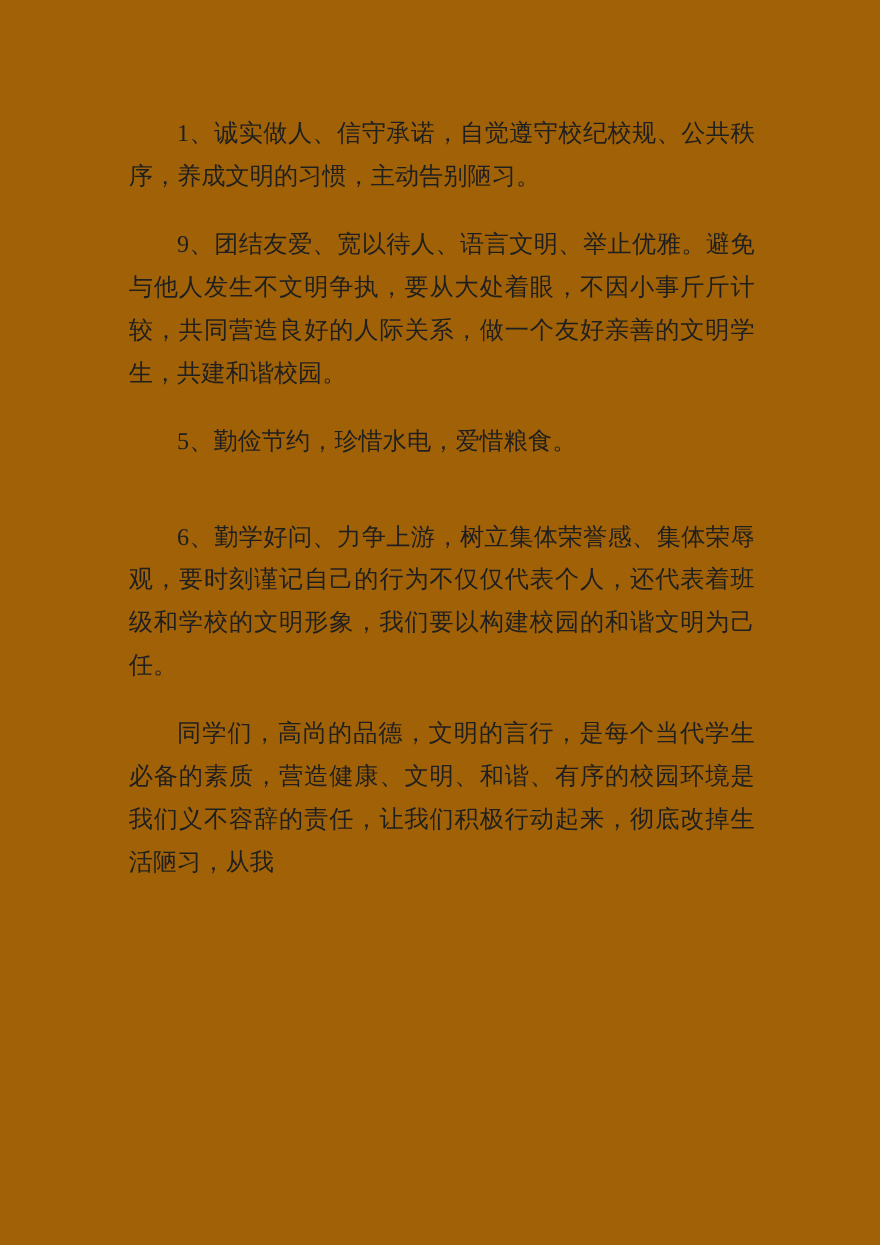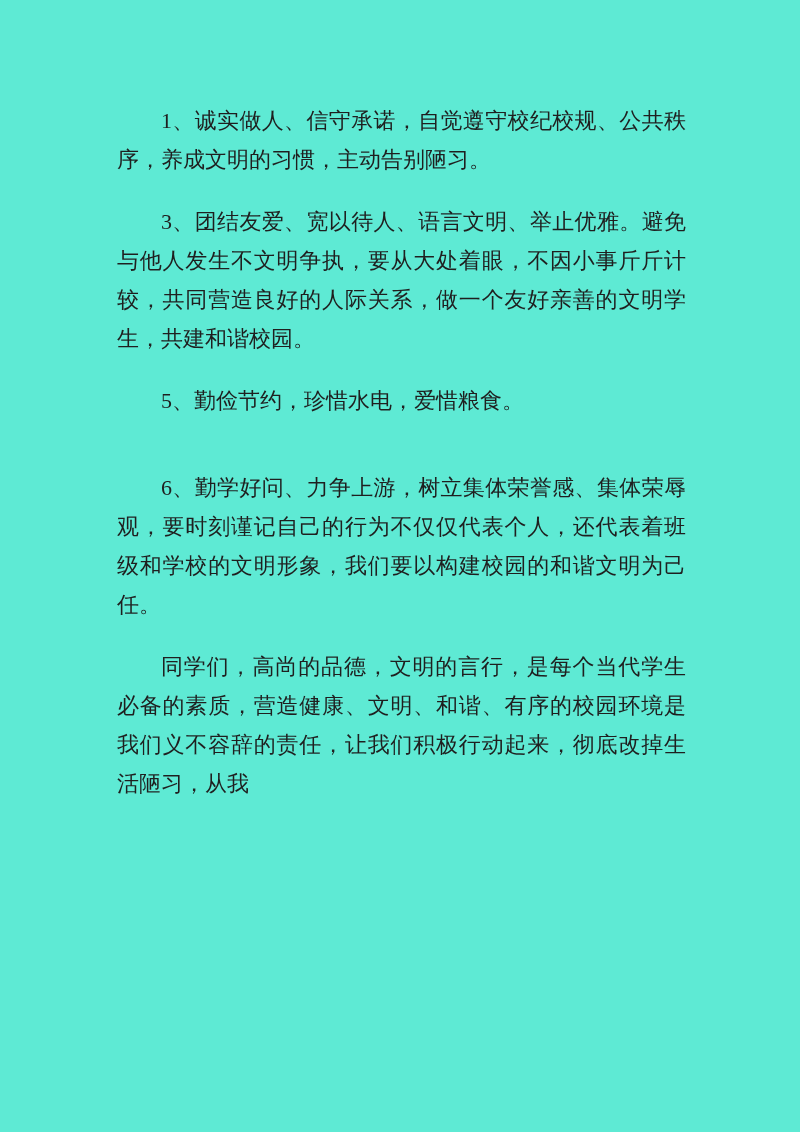--- a/index.html
+++ b/index.html
@@ -9,21 +9,21 @@
   body {
     width: 800px;
     height: 1132px;
     background: #ffffff;
     overflow: hidden;
     font-family: "Liberation Serif", "DejaVu Serif", serif;
   }
   .page {
     width: 800px;
     height: 1132px;
-    background: #5eead4;
+    background: #a16207;
     box-sizing: border-box;
   }
   .doc-body {
     box-sizing: border-box;
     padding: 101px 114px 0 117px;
   }
   .doc-body p {
     margin: 0 0 23px 0;
     font-size: 22px;
     line-height: 39px;
@@ -35,18 +35,18 @@
   .doc-body p:last-child {
     margin-bottom: 18px;
   }
 </style>
 </head>
 <body style="background: rgb(255, 255, 255);">
 
 <div class="page">
   <div class="doc-body">
       <p style="color: rgb(31, 31, 31);">1、诚实做人、信守承诺，自觉遵守校纪校规、公共秩序，养成文明的习惯，主动告别陋习。</p>
-      <p style="color: rgb(31, 31, 31);">3、团结友爱、宽以待人、语言文明、举止优雅。避免与他人发生不文明争执，要从大处着眼，不因小事斤斤计较，共同营造良好的人际关系，做一个友好亲善的文明学生，共建和谐校园。</p>
+      <p style="color: rgb(31, 31, 31);">9、团结友爱、宽以待人、语言文明、举止优雅。避免与他人发生不文明争执，要从大处着眼，不因小事斤斤计较，共同营造良好的人际关系，做一个友好亲善的文明学生，共建和谐校园。</p>
       <p style="color: rgb(31, 31, 31);">5、勤俭节约，珍惜水电，爱惜粮食。</p>
       <p style="color: rgb(31, 31, 31); margin-top: 48px;">6、勤学好问、力争上游，树立集体荣誉感、集体荣辱观，要时刻谨记自己的行为不仅仅代表个人，还代表着班级和学校的文明形象，我们要以构建校园的和谐文明为己任。</p>
       <p style="color: rgb(31, 31, 31);">同学们，高尚的品德，文明的言行，是每个当代学生必备的素质，营造健康、文明、和谐、有序的校园环境是我们义不容辞的责任，让我们积极行动起来，彻底改掉生活陋习，从我</p>
     </div>
 </div>
 
 </body></html>

